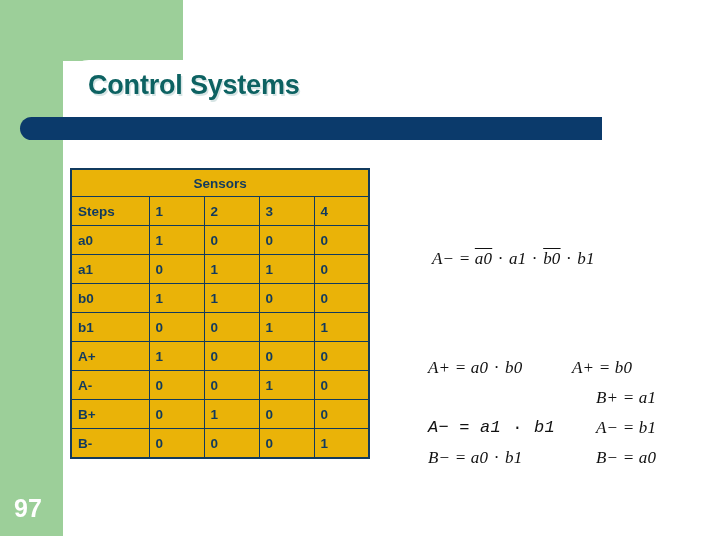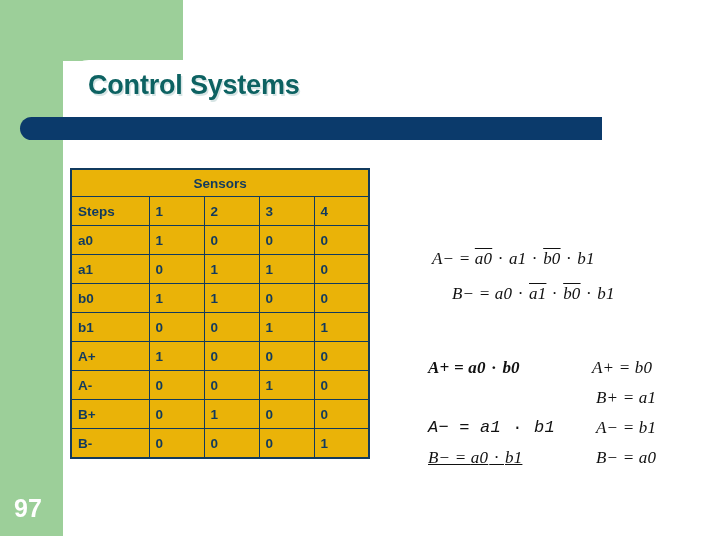--- a/index.html
+++ b/index.html
@@ -120,26 +120,26 @@
     display: inline-block;
     padding-top: 1px;
   }
   .eq .op { padding: 0 1px; }
 
   .eq-main-1 { left: 452px; top: 178px; }
   .eq-main-2 { left: 452px; top: 213px; }
   .eq-main-3 { left: 432px; top: 248px; }
   .eq-main-4 { left: 452px; top: 283px; }
 
-  .eq-l-1 { left: 428px; top: 358px; font-weight: bold; }
+  .eq-l-1 { left: 428px; top: 358px; }
   .eq-l-2 { left: 428px; top: 388px; }
   .eq-l-3 { left: 428px; top: 418px; font-family: Liberation Mono, monospace; }
-  .eq-l-4 { left: 428px; top: 448px; text-decoration: underline; }
-
-  .eq-r-1 { left: 592px; top: 358px; }
+  .eq-l-4 { left: 428px; top: 448px; }
+
+  .eq-r-1 { left: 572px; top: 358px; }
   .eq-r-2 { left: 596px; top: 388px; }
   .eq-r-3 { left: 596px; top: 418px; }
   .eq-r-4 { left: 596px; top: 448px; }
 </style>
 </head>
 <body>
 
 <div id="slide">
 
   <div class="green-band"></div>
@@ -223,21 +223,20 @@
           <td>B-</td>
           <td>0</td>
           <td>0</td>
           <td>0</td>
           <td>1</td>
         </tr>
       </tbody>
   </table>
 
   <div class="eq eq-main-3"><i>A− = </i><i class="ov">a0</i><span class="op"> · </span><i>a1</i><span class="op"> · </span><i class="ov">b0</i><span class="op"> · </span><i>b1</i></div>
-  <div class="eq eq-main-4"><i>B− = </i><i>a0</i><span class="op"> · </span><i class="ov">a1</i><span class="op"> · </span><i class="ov">b0</i><span class="op"> · </span><i>b1</i></div>
 
   <div class="eq eq-l-1"><i>A+ = </i><i>a0</i><span class="op"> · </span><i>b0</i></div>
   <div class="eq eq-l-3"><i>A− = </i><i>a1</i><span class="op"> · </span><i>b1</i></div>
   <div class="eq eq-l-4"><i>B− = </i><i>a0</i><span class="op"> · </span><i>b1</i></div>
 
   <div class="eq eq-r-1"><i>A+ = </i><i>b0</i></div>
   <div class="eq eq-r-2"><i>B+ = </i><i>a1</i></div>
   <div class="eq eq-r-3"><i>A− = </i><i>b1</i></div>
   <div class="eq eq-r-4"><i>B− = </i><i>a0</i></div>
 

